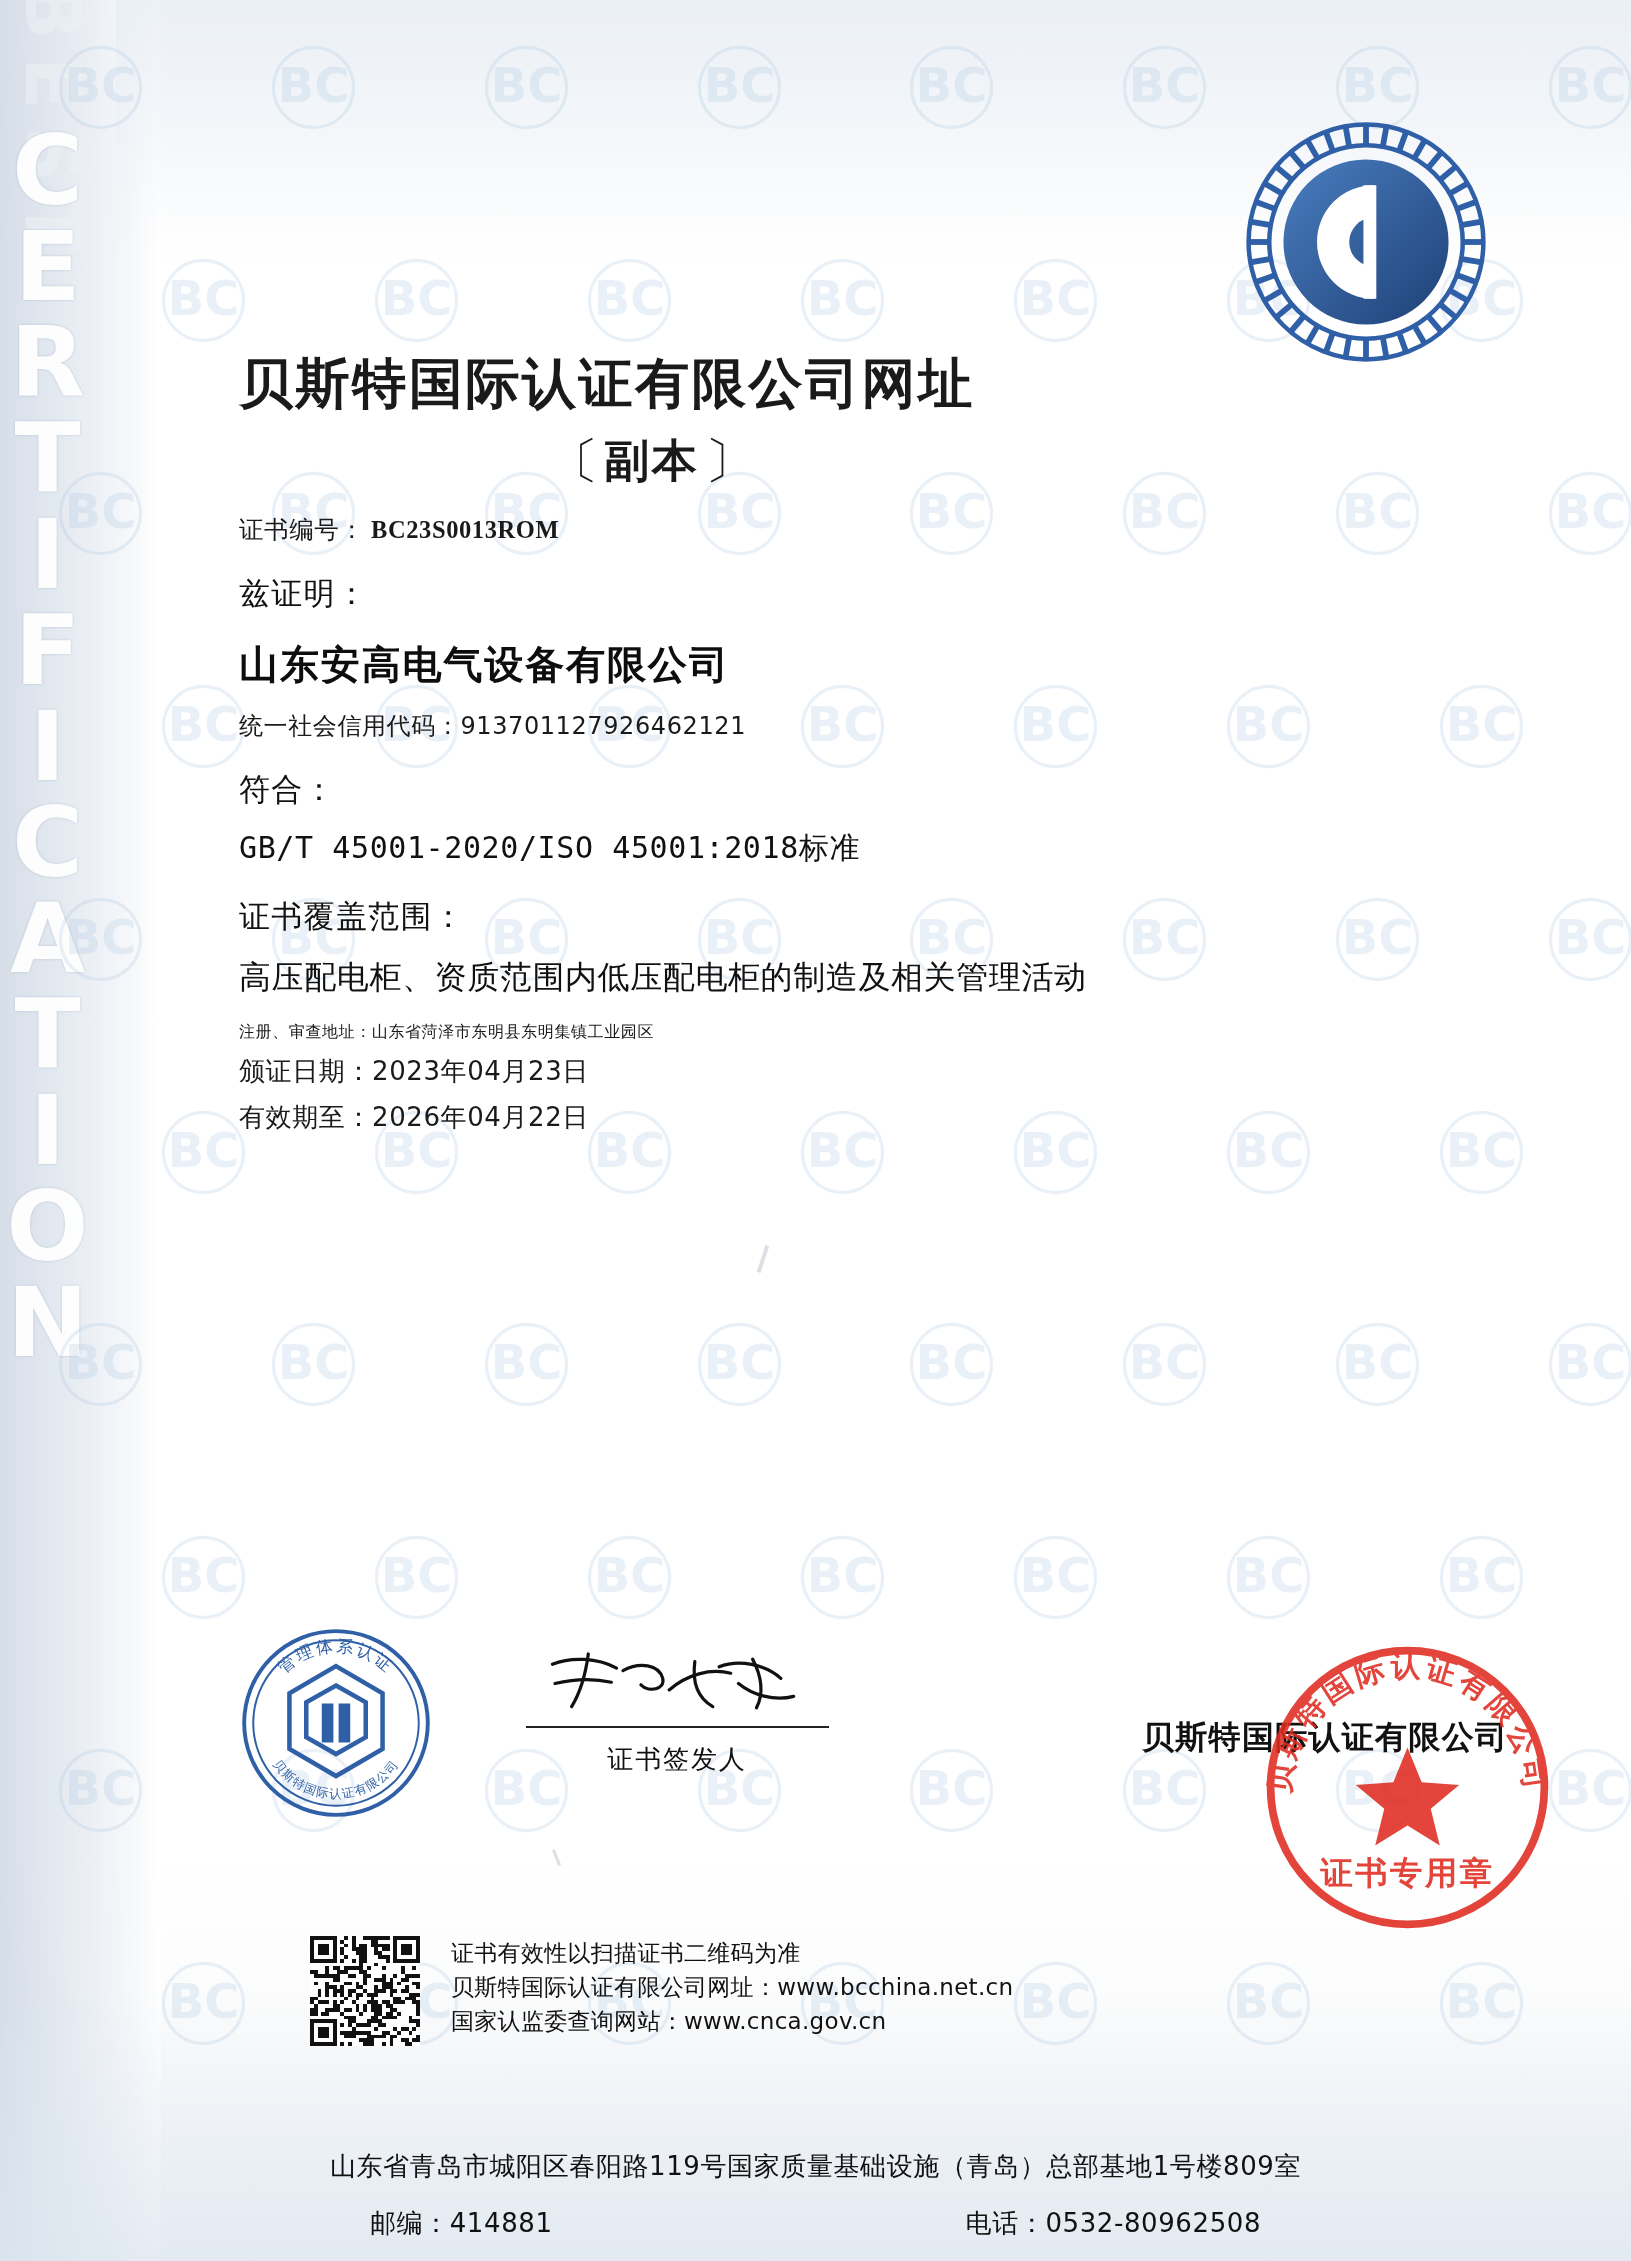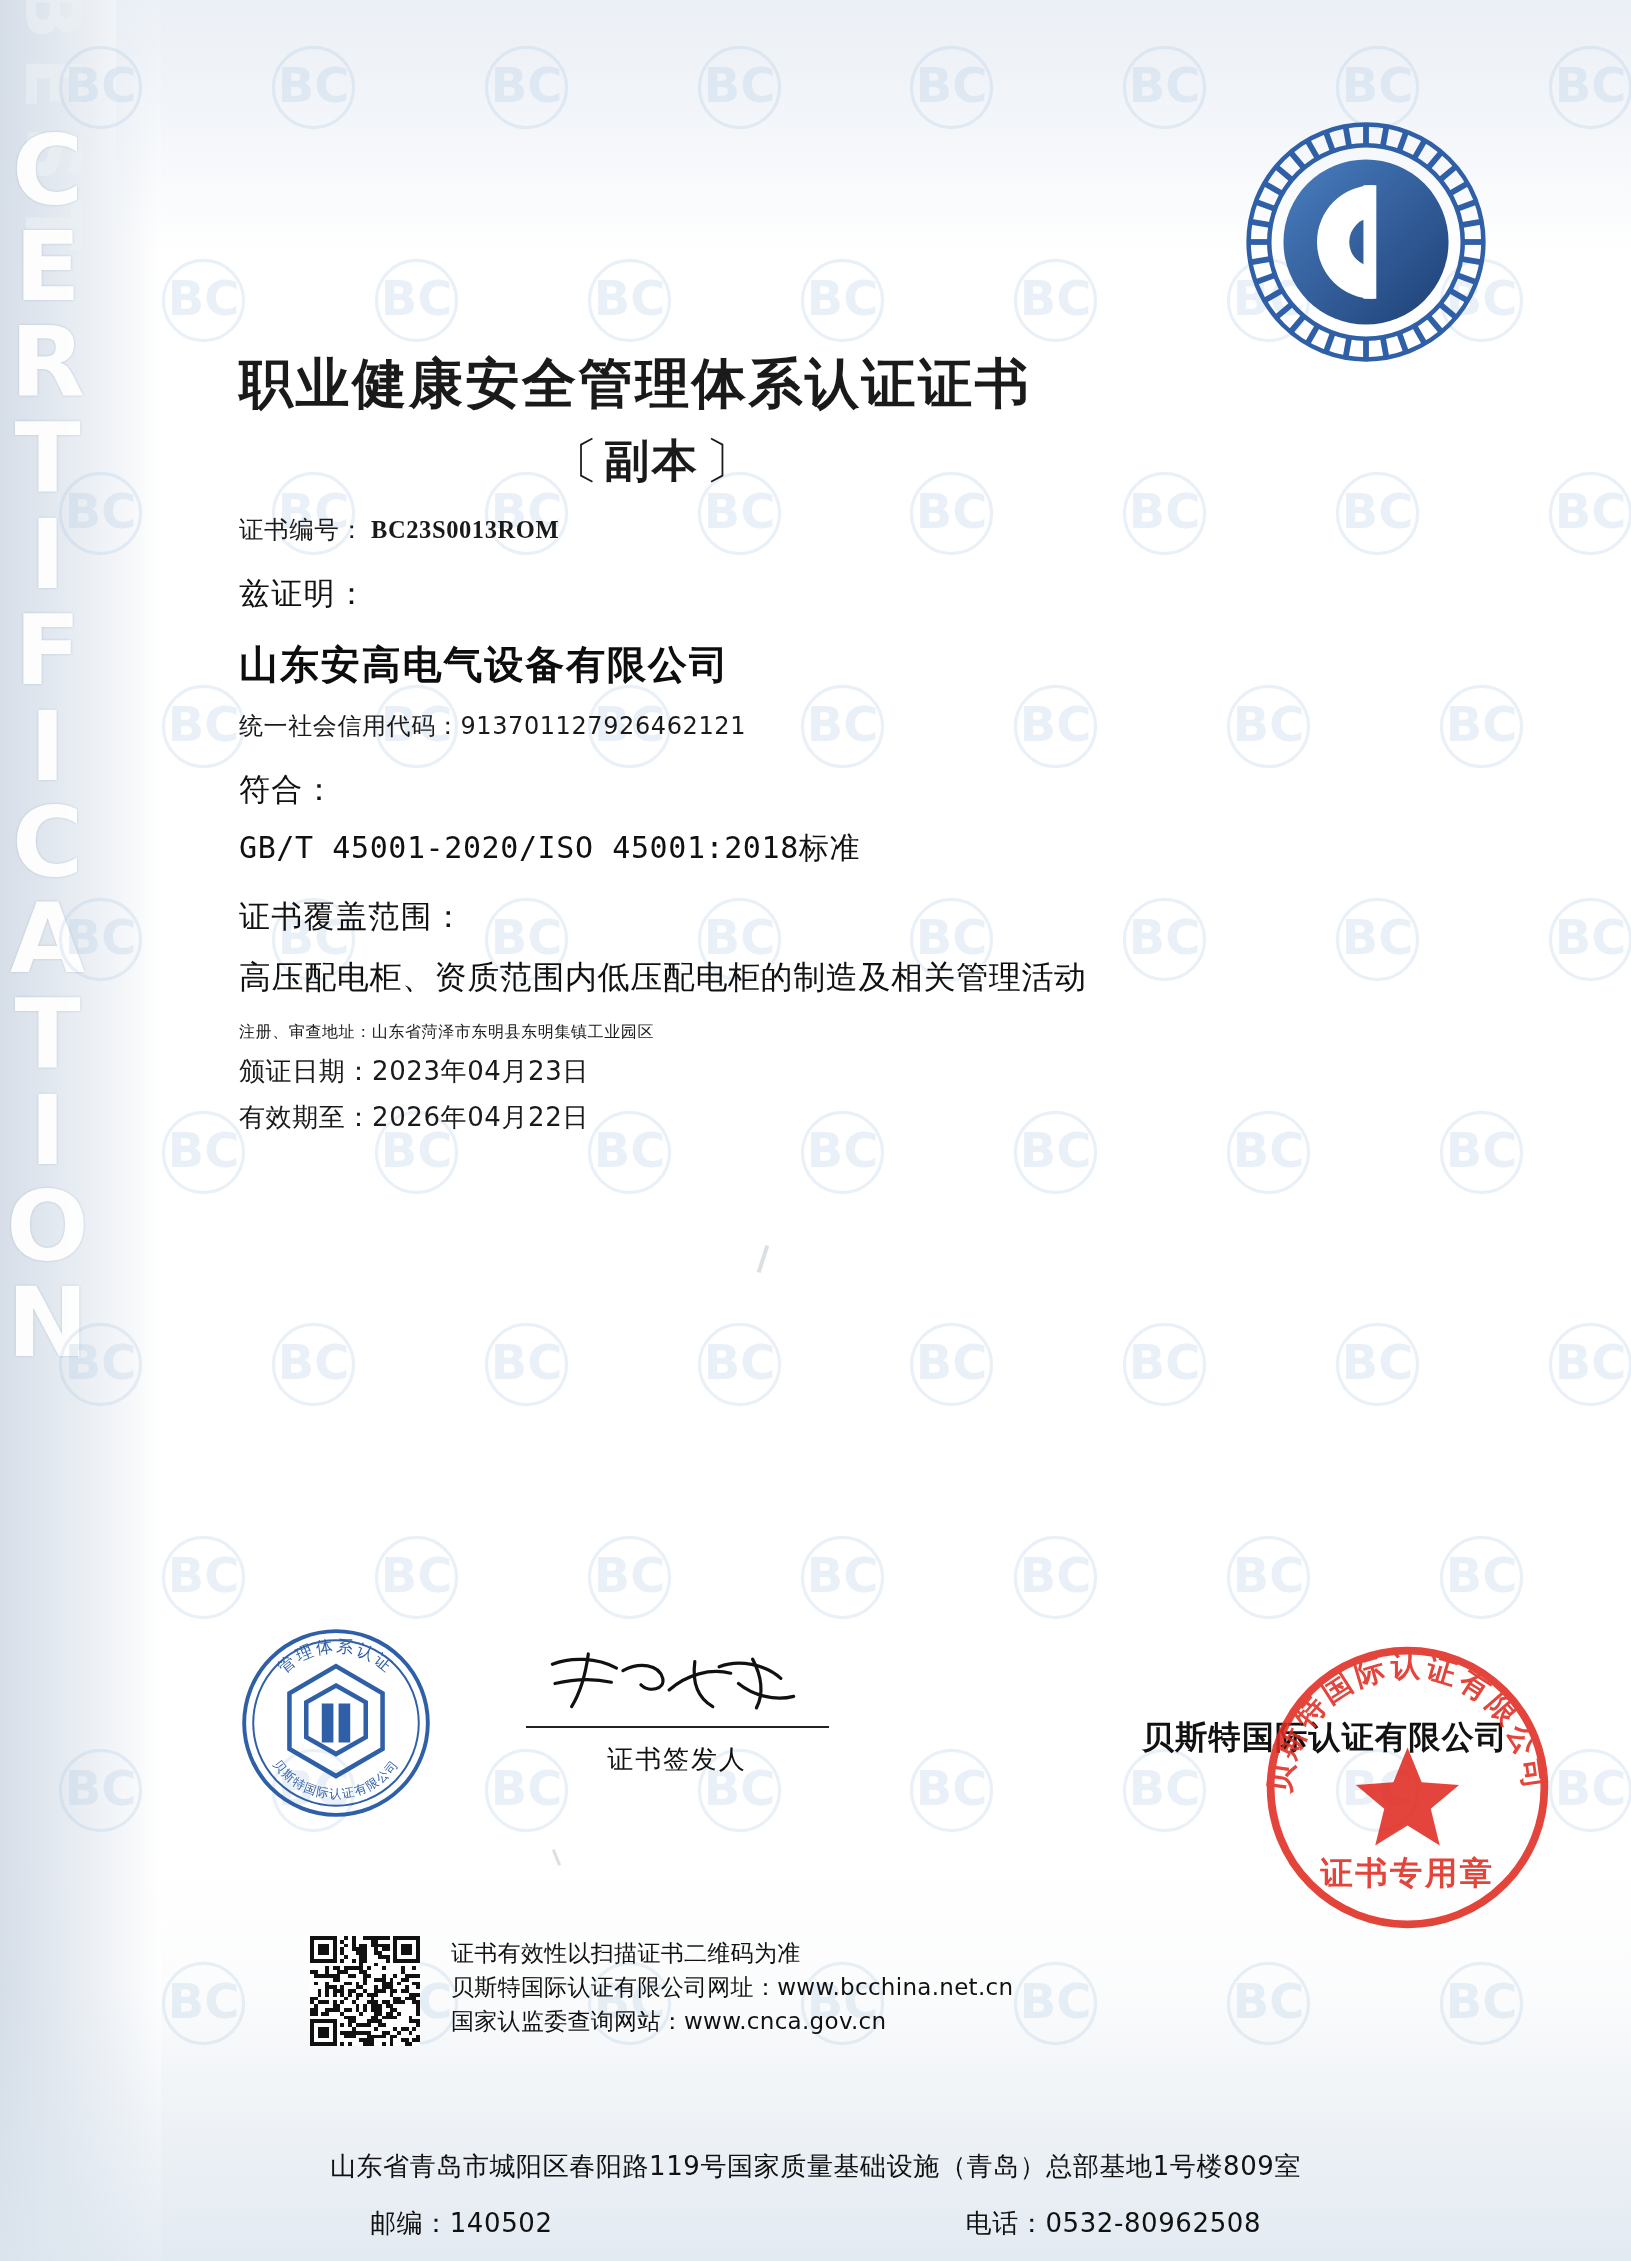--- a/index.html
+++ b/index.html
@@ -830,21 +830,21 @@
       <path d="M212 112
                A88 88 0 1 0 212 288
                L212 238
                A38 38 0 1 1 212 162 Z" fill="#ffffff"></path>
       <rect x="196" y="112" width="20" height="176" fill="#ffffff"></rect>
       <path d="M214 150 A52 52 0 0 1 214 250 L214 212 A14 14 0 0 0 214 188 Z" fill="#ffffff" opacity="0"></path>
     </svg>
   </div>
 
   <div class="content">
-    <h1 class="title">职业健康安全管理体系认证证书</h1>
+    <h1 class="title">贝斯特国际认证有限公司网址</h1>
 
     <div class="subtitle-wrap">
       <span class="bracket">〔</span>
       <span class="subtitle">副本</span>
       <span class="bracket">〕</span>
     </div>
 
     <div class="cert-no">
       <span class="label">证书编号：</span>
       <span class="value">BC23S0013ROM</span>
@@ -1332,21 +1332,21 @@
     <div class="notes">
       <div>证书有效性以扫描证书二维码为准</div>
       <div>贝斯特国际认证有限公司网址：www.bcchina.net.cn</div>
       <div>国家认监委查询网站：www.cnca.gov.cn</div>
     </div>
   </div>
 
   <div class="footer">
     <div class="footer-addr">山东省青岛市城阳区春阳路119号国家质量基础设施（青岛）总部基地1号楼809室</div>
     <div class="footer-row">
-      <span class="zip"><span>邮编：</span><span>140502</span></span>
+      <span class="zip"><span>邮编：</span><span>414881</span></span>
       <span><span>电话：</span><span>0532-80962508</span></span>
     </div>
   </div>
 
   <div class="scuff" style="left:761px;top:1245px;width:3.9px;height:28px;transform:rotate(18deg);"></div>
   <div class="scuff" style="left:555px;top:1849px;width:3.2px;height:17px;transform:rotate(-22deg);"></div>
 </div>
 
 
 </body></html>

